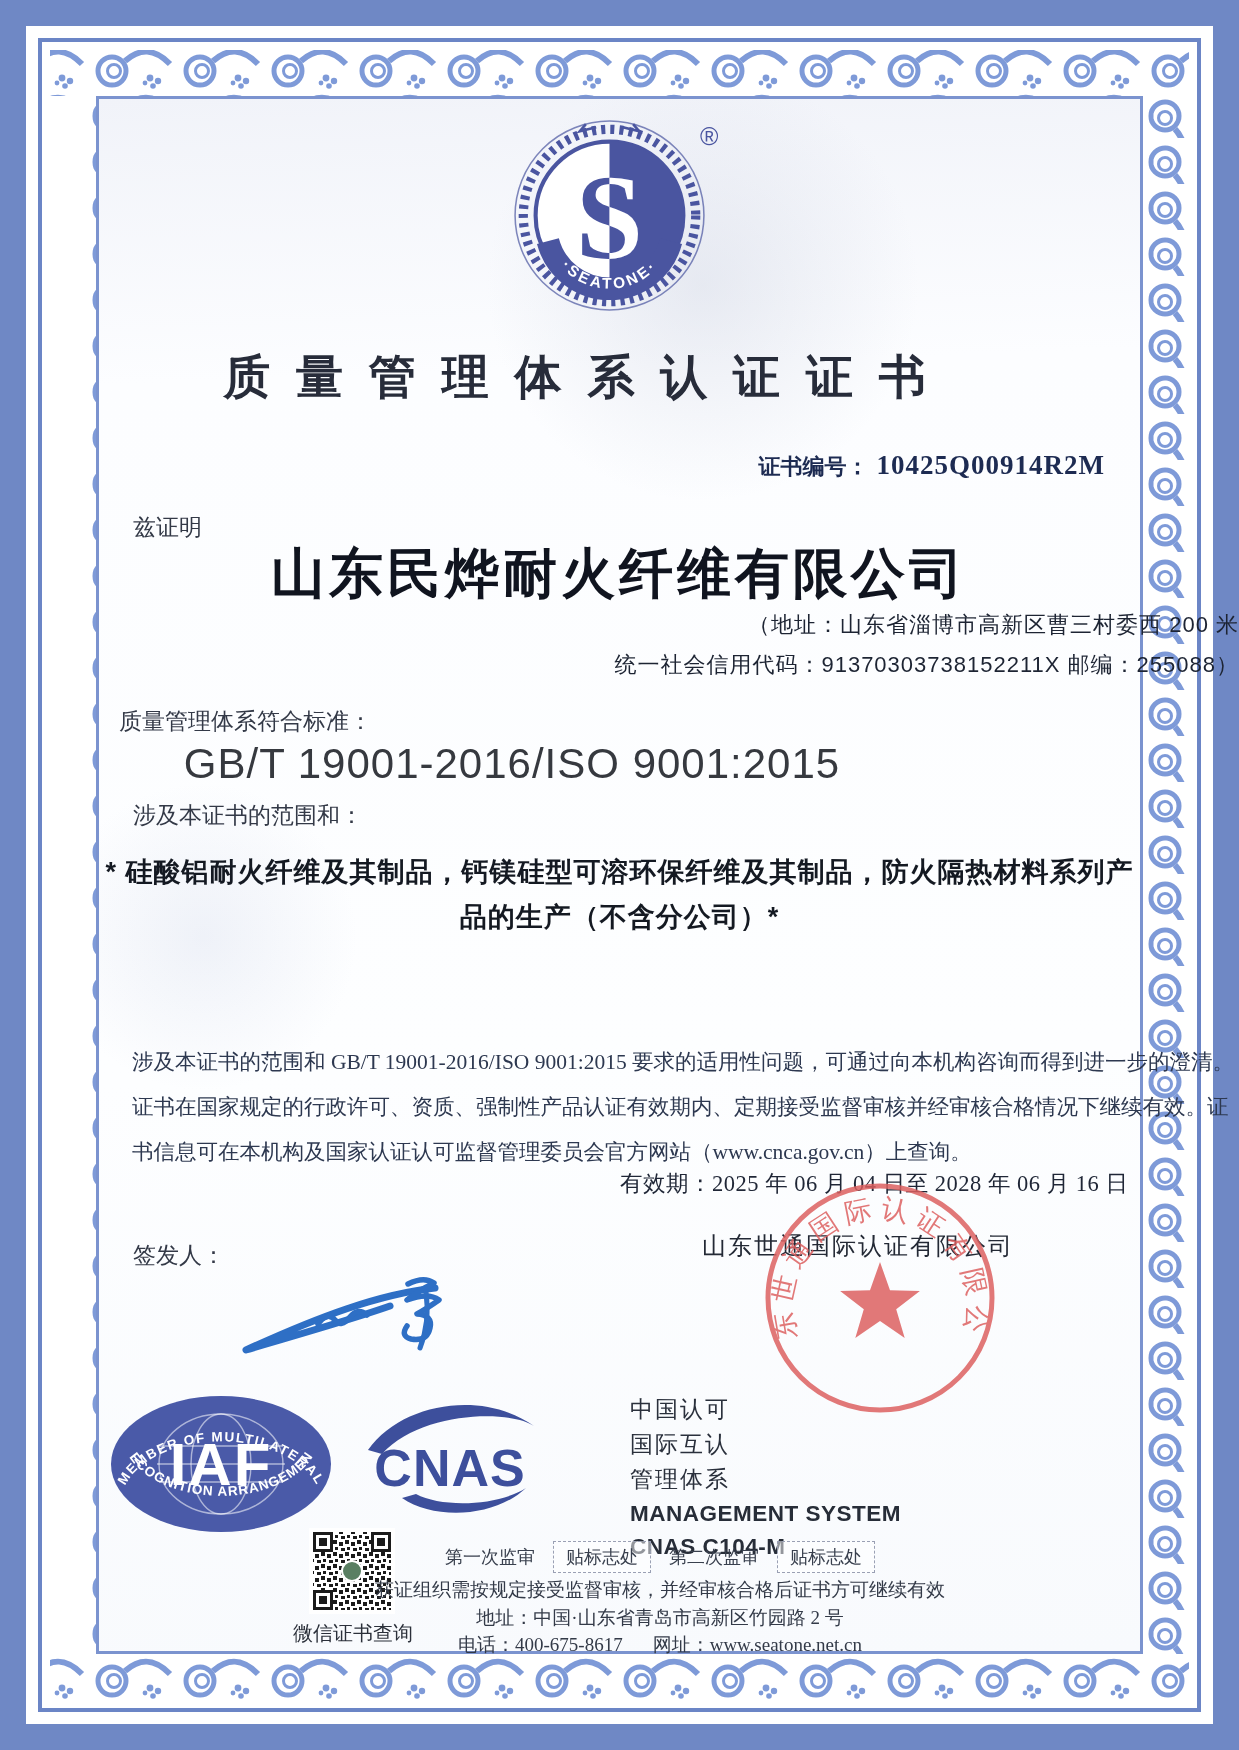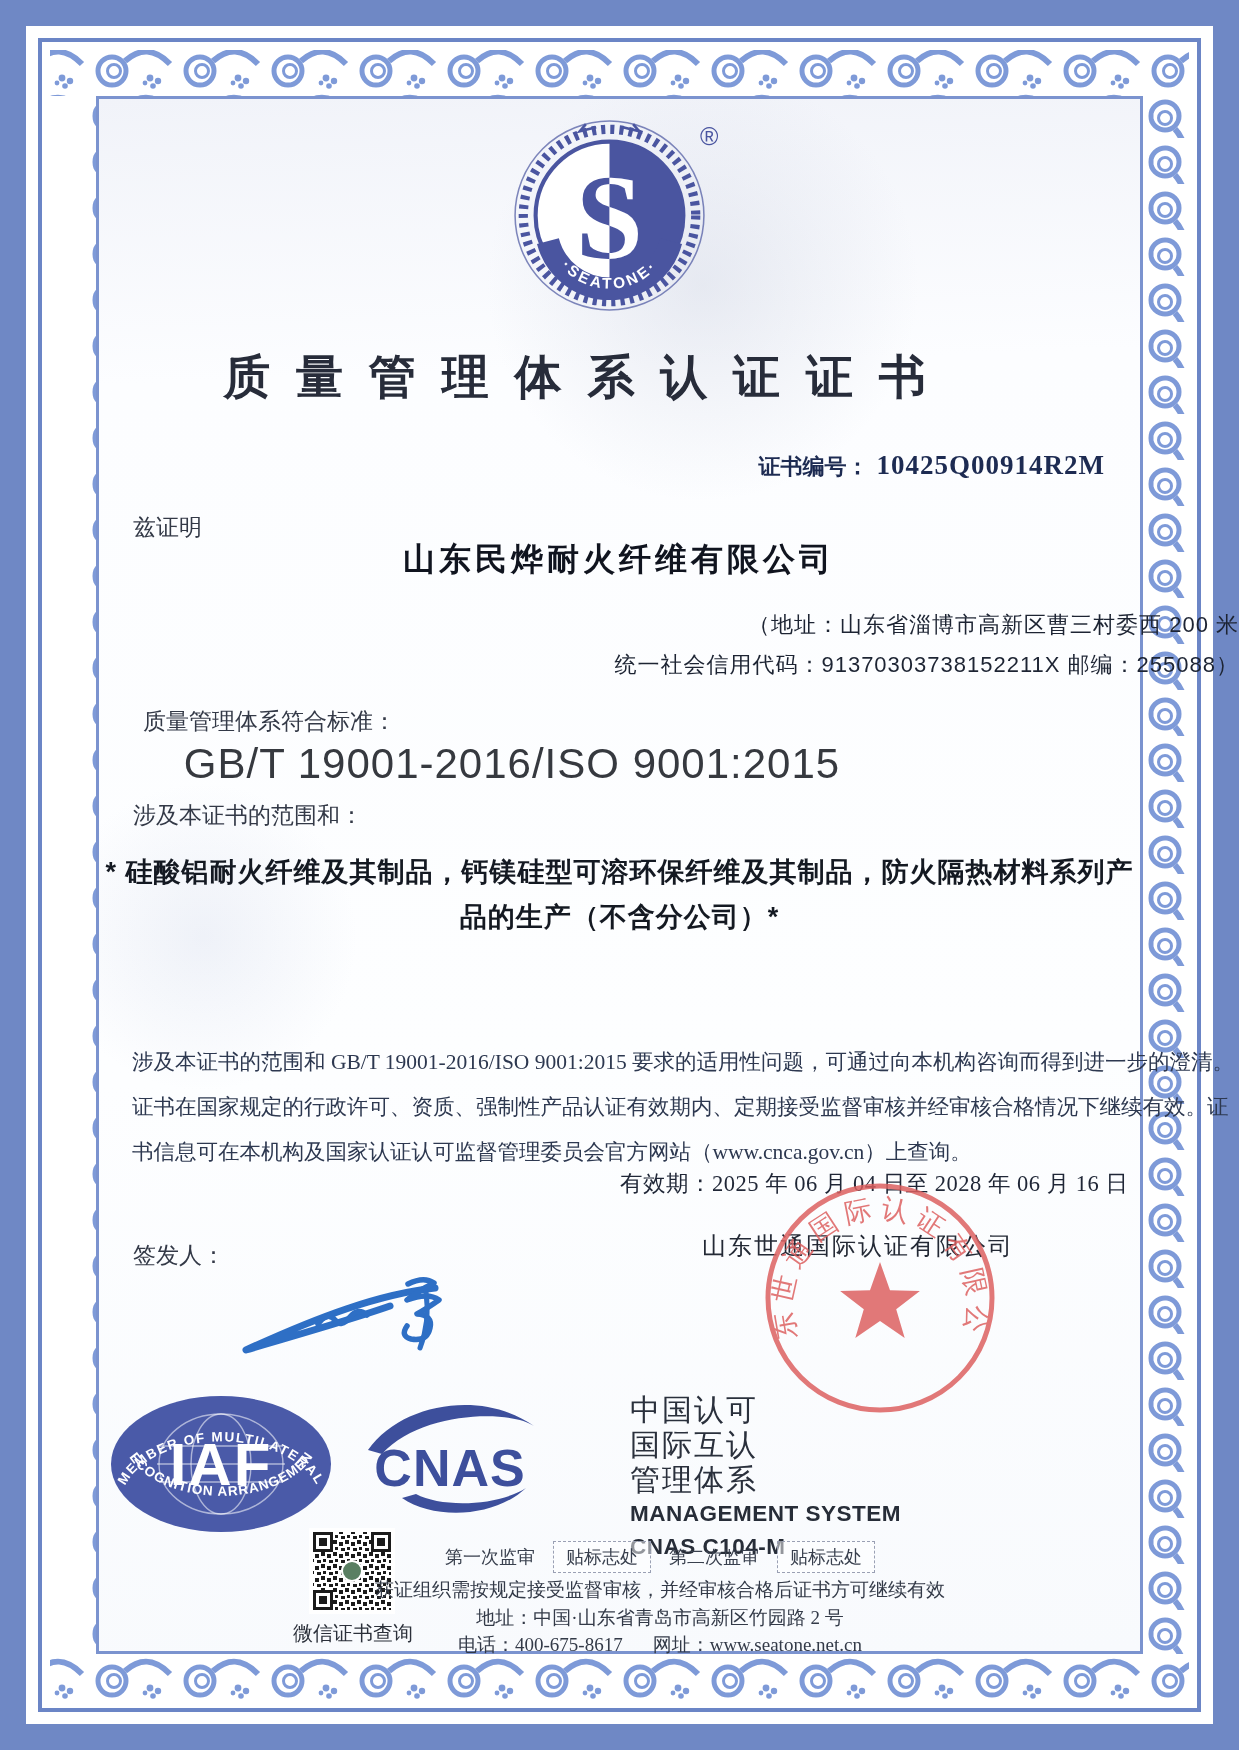--- a/index.html
+++ b/index.html
@@ -25,35 +25,35 @@
     position:absolute;left:0;top:346px;width:1149px;text-align:center;
     font-size:47px;font-weight:bold;color:#272c3a;
     letter-spacing:.55em;text-indent:.55em;
   }
   .certno{position:absolute;top:450px;right:134px;display:flex;align-items:baseline;gap:8px;color:#1d2b52;}
   .certno .lbl{font-size:22px;font-weight:bold;}
   .certno .num{font-size:27px;font-weight:bold;letter-spacing:1px;}
 
   .label-serif{font-size:23px;color:#333947;}
   .company{position:absolute;left:0;top:538px;width:1238px;text-align:center;
-    font-size:32px;font-weight:bold;color:#10141f;font-family:"Liberation Sans",sans-serif;letter-spacing:4px;}
+    font-size:54px;font-weight:bold;color:#10141f;font-family:"Liberation Sans",sans-serif;letter-spacing:4px;}
   .addr{position:absolute;left:0;width:1239px;text-align:right;font-size:22px;color:#1d2433;
     font-family:"Liberation Sans",sans-serif;font-weight:500;letter-spacing:1px;}
   .standard{position:absolute;left:0;top:740px;width:1024px;text-align:center;
     font-size:42px;color:#36393f;font-family:"Liberation Sans",sans-serif;letter-spacing:1px;}
   .scope{position:absolute;left:0;width:1239px;text-align:center;font-size:27px;font-weight:bold;
     color:#141922;font-family:"Liberation Sans",sans-serif;letter-spacing:1px;}
   .notes{position:absolute;left:132px;top:1040px;width:980px;font-size:21.5px;line-height:45px;color:#2d3850;}
   .notes div{white-space:nowrap;}
   .dateline{position:absolute;font-size:22.5px;color:#1f2636;letter-spacing:.5px;}
   .issuer{position:absolute;left:628px;top:1230px;width:460px;text-align:center;font-size:24px;color:#232935;
     font-family:"Liberation Sans",sans-serif;letter-spacing:2px;}
 
   .accred{position:absolute;left:630px;top:1392px;font-family:"Liberation Sans",sans-serif;}
-  .accred .cn{font-size:30px;line-height:35px;color:#2a303c;font-weight:500;letter-spacing:2px;}
+  .accred .cn{font-size:23px;line-height:35px;color:#2a303c;font-weight:500;letter-spacing:2px;}
   .accred .en{font-size:22.5px;line-height:33px;color:#272d38;font-weight:bold;letter-spacing:.5px;}
 
   .qr-caption{position:absolute;left:283px;top:1620px;width:140px;text-align:center;
     font-size:20px;color:#2b303a;font-family:Liberation Mono, monospace;}
   .audit-row{position:absolute;left:400px;top:1541px;width:520px;display:flex;justify-content:center;
     align-items:center;gap:18px;font-size:18px;color:#39404e;}
   .sticker-box{border:1.5px dashed #9aa0b4;padding:3px 12px;color:#39404e;background:rgba(255,255,255,.5);}
   .foot-center{position:absolute;left:370px;width:580px;text-align:center;font-size:19px;color:#333a48;}
   .phone-web{display:flex;justify-content:center;gap:30px;}
 
@@ -138,21 +138,21 @@
     <div class="certno">
       <span class="lbl">证书编号：</span>
       <span class="num">10425Q00914R2M</span>
     </div>
 
     <div class="abs label-serif" style="left:133px;top:512px;">兹证明</div>
     <div class="company">山东民烨耐火纤维有限公司</div>
     <div class="addr" style="top:610px;">（地址：山东省淄博市高新区曹三村委西 200 米</div>
     <div class="addr" style="top:650px;">统一社会信用代码：91370303738152211X 邮编：255088）</div>
 
-    <div class="abs label-serif" style="left:143px;top:706px;">质量管理体系符合标准：</div>
+    <div class="abs label-serif" style="left:119px;top:706px;">质量管理体系符合标准：</div>
     <div class="standard">GB/T 19001-2016/ISO 9001:2015</div>
 
     <div class="abs label-serif" style="left:133px;top:800px;">涉及本证书的范围和：</div>
     <div class="scope" style="top:854px;">* 硅酸铝耐火纤维及其制品，钙镁硅型可溶环保纤维及其制品，防火隔热材料系列产</div>
     <div class="scope" style="top:899px;">品的生产（不含分公司）*</div>
 
     <div class="notes">
       <div>涉及本证书的范围和 GB/T 19001-2016/ISO 9001:2015 要求的适用性问题，可通过向本机构咨询而得到进一步的澄清。</div>
       <div>证书在国家规定的行政许可、资质、强制性产品认证有效期内、定期接受监督审核并经审核合格情况下继续有效。证</div>
       <div>书信息可在本机构及国家认证认可监督管理委员会官方网站（www.cnca.gov.cn）上查询。</div>

